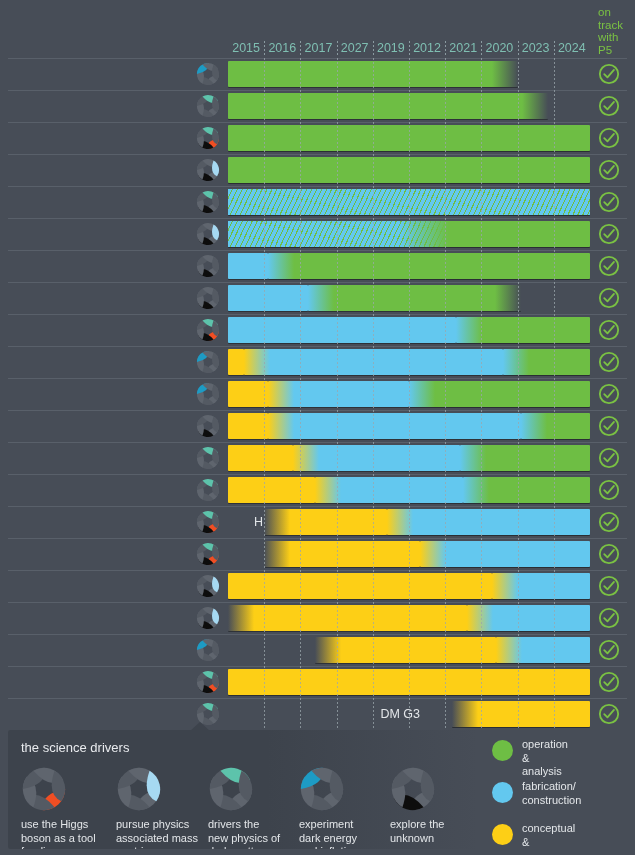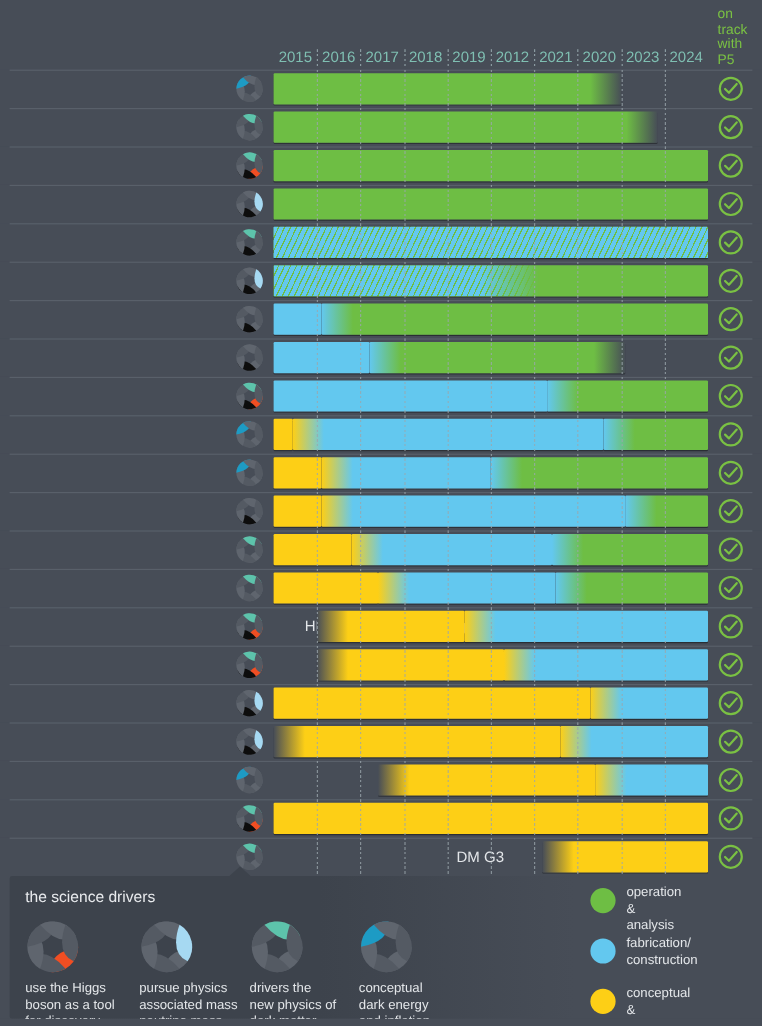--- a/index.html
+++ b/index.html
@@ -137,21 +137,21 @@
       <div>on</div>
       <div>track</div>
       <div>with</div>
       <div>P5</div>
     </div>
 
   <div class="years">
       <div class="year">2015</div>
       <div class="year">2016</div>
       <div class="year">2017</div>
-      <div class="year">2018</div>
+      <div class="year">2027</div>
       <div class="year">2019</div>
       <div class="year">2012</div>
       <div class="year">2021</div>
       <div class="year">2020</div>
       <div class="year">2023</div>
       <div class="year">2024</div>
     </div>
 
   <div class="rows">
       <div class="row">
@@ -1178,23 +1178,49 @@
        A 46 46 0 0 1 54.0 4.2
        Q 56.6 40.0 4.0 50.0 Z" fill="#1d9bc4"></path>
             <path d="M 27.0 10.2
        A 46 46 0 0 1 91.7 30.6
        Q 62.0 50.8 27.0 10.2 Z" fill="#5f656e"></path>
             <path d="M 73.0 10.2
        A 46 46 0 0 1 87.7 76.4
        Q 55.3 60.8 73.0 10.2 Z" fill="#545a63"></path>
           </svg></div>
         <div class="dtext">
-          <div>conceptual</div>
+          <div>experiment</div>
           <div>dark energy</div>
           <div>and inflation</div>
+        </div>
+      </div>
+      <div class="driver" style="left: 382px;">
+        <div class="dicon"><svg width="46" height="46" viewBox="0 0 100 100">
+            <path d="M 96.0 50.0
+       A 46 46 0 0 1 46.0 95.8
+       Q 43.4 60.0 96.0 50.0 Z" fill="#5f656e"></path>
+            <path d="M 73.0 89.8
+       A 46 46 0 0 1 8.3 69.4
+       Q 38.0 49.2 73.0 89.8 Z" fill="#0d0d0d"></path>
+            <path d="M 27.0 89.8
+       A 46 46 0 0 1 12.3 23.6
+       Q 44.7 39.2 27.0 89.8 Z" fill="#5f656e"></path>
+            <path d="M 4.0 50.0
+       A 46 46 0 0 1 54.0 4.2
+       Q 56.6 40.0 4.0 50.0 Z" fill="#545a63"></path>
+            <path d="M 27.0 10.2
+       A 46 46 0 0 1 91.7 30.6
+       Q 62.0 50.8 27.0 10.2 Z" fill="#5f656e"></path>
+            <path d="M 73.0 10.2
+       A 46 46 0 0 1 87.7 76.4
+       Q 55.3 60.8 73.0 10.2 Z" fill="#545a63"></path>
+          </svg></div>
+        <div class="dtext">
+          <div>explore the</div>
+          <div>unknown</div>
         </div>
       </div>
     </div>
 
   <div class="legend">
       <div class="legend-item">
         <div class="swatch" style="background: rgb(110, 190, 68);"></div>
         <div class="legend-text"><div>operation</div><div>&amp; analysis</div></div>
       </div>
       <div class="legend-item">

